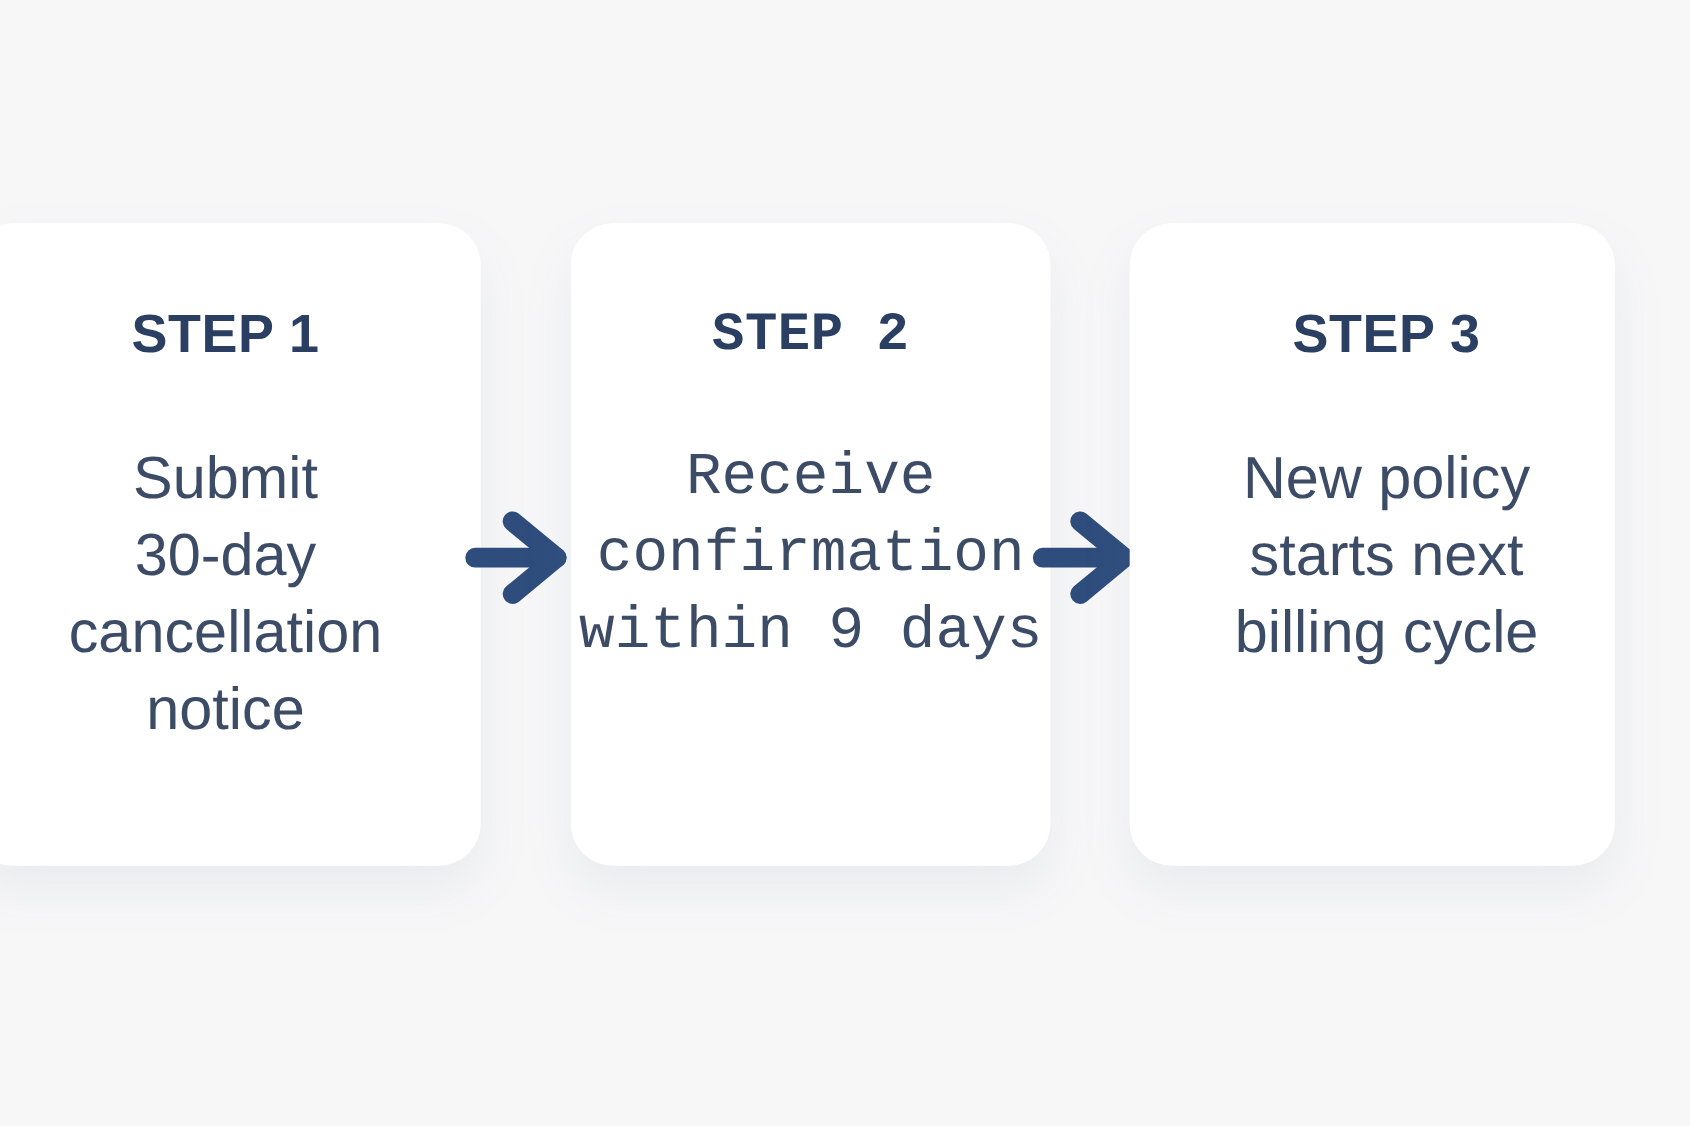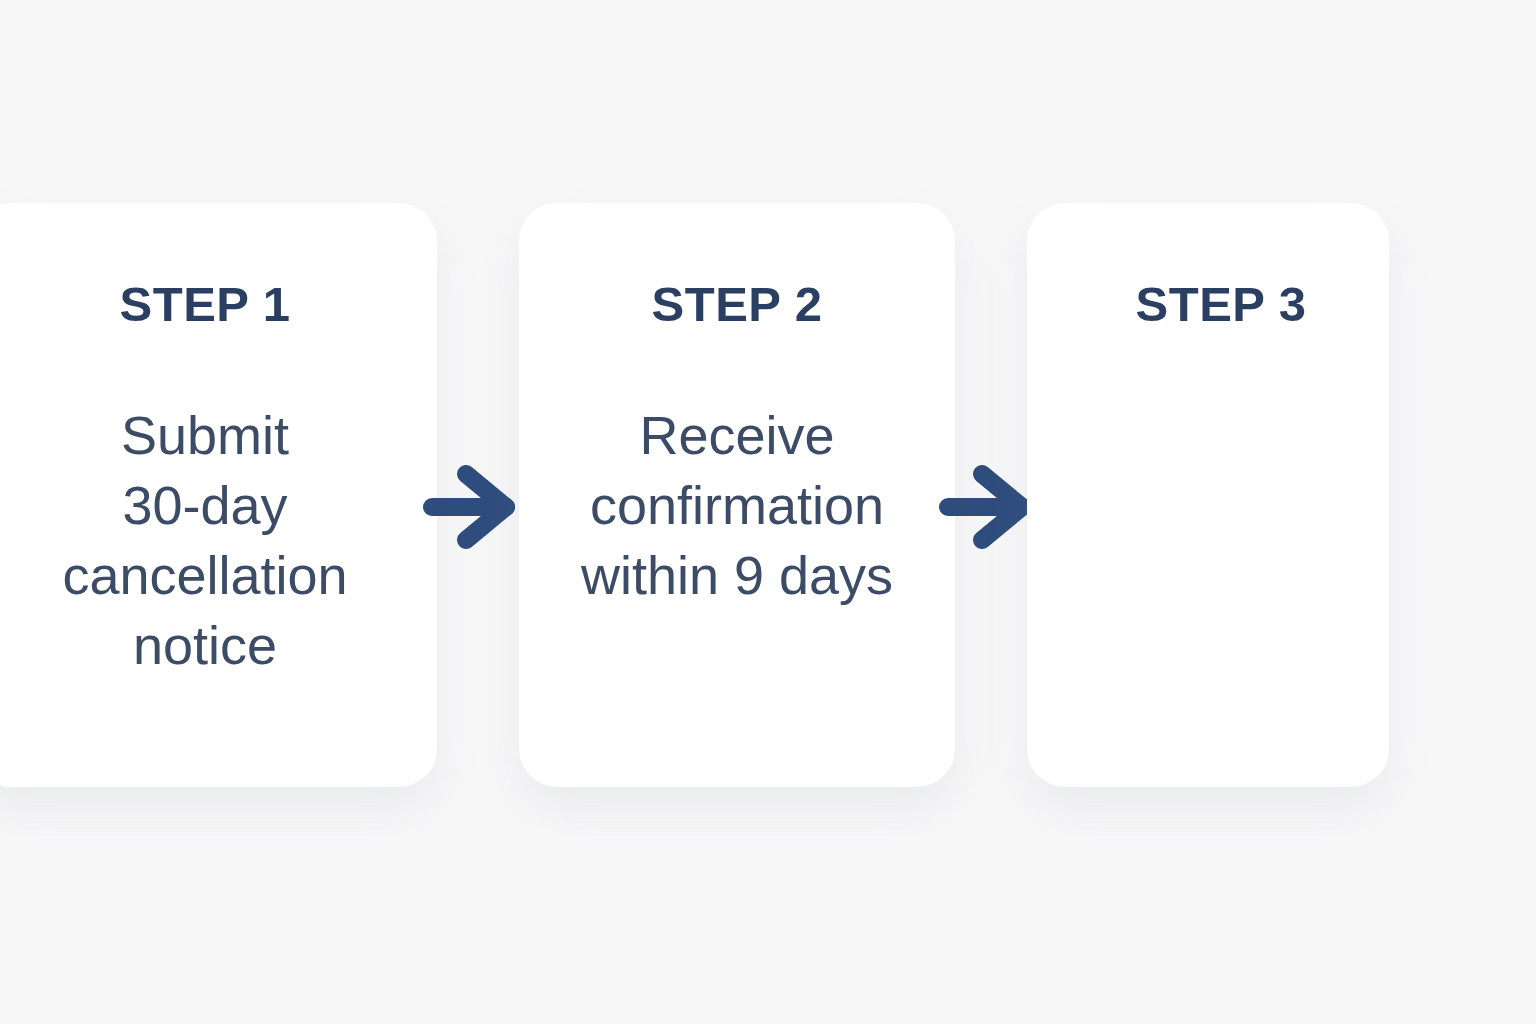--- a/index.html
+++ b/index.html
@@ -26,22 +26,22 @@
   .card{
     position:absolute;
     top:203px;
     height:584px;
     background:var(--card);
     border-radius:38px;
     box-shadow:0 22px 45px rgba(125,135,155,0.10);
     text-align:center;
   }
   .card-1{left:-27px;width:464px;}
-  .card-2{left:519px;width:436px;}
-  .card-3{left:1027px;width:362px;padding-left:26px;}
+  .card-2{left:519px;width:436px;font-family:Liberation Mono, monospace;}
+  .card-3{left:1027px;width:441px;padding-left:26px;}
   .step-label{
     margin-top:72px;
     font-size:49px;
     line-height:58px;
     font-weight:700;
     letter-spacing:0.5px;
     color:var(--heading);
   }
   .step-description{
     margin-top:67px;
@@ -92,15 +92,18 @@
 within 9 days</p>
   </section>
 
   <svg class="arrow arrow-2" viewBox="0 0 96 86" aria-hidden="true">
     <line x1="10" y1="43" x2="84" y2="43"></line>
     <polyline points="44,10 84,43 44,76"></polyline>
   </svg>
 
   <section class="card card-3">
     <h2 class="step-label">STEP 3</h2>
+    <p class="step-description">New policy
+starts next
+billing cycle</p>
   </section>
 
 </div>
 
 </body></html>

